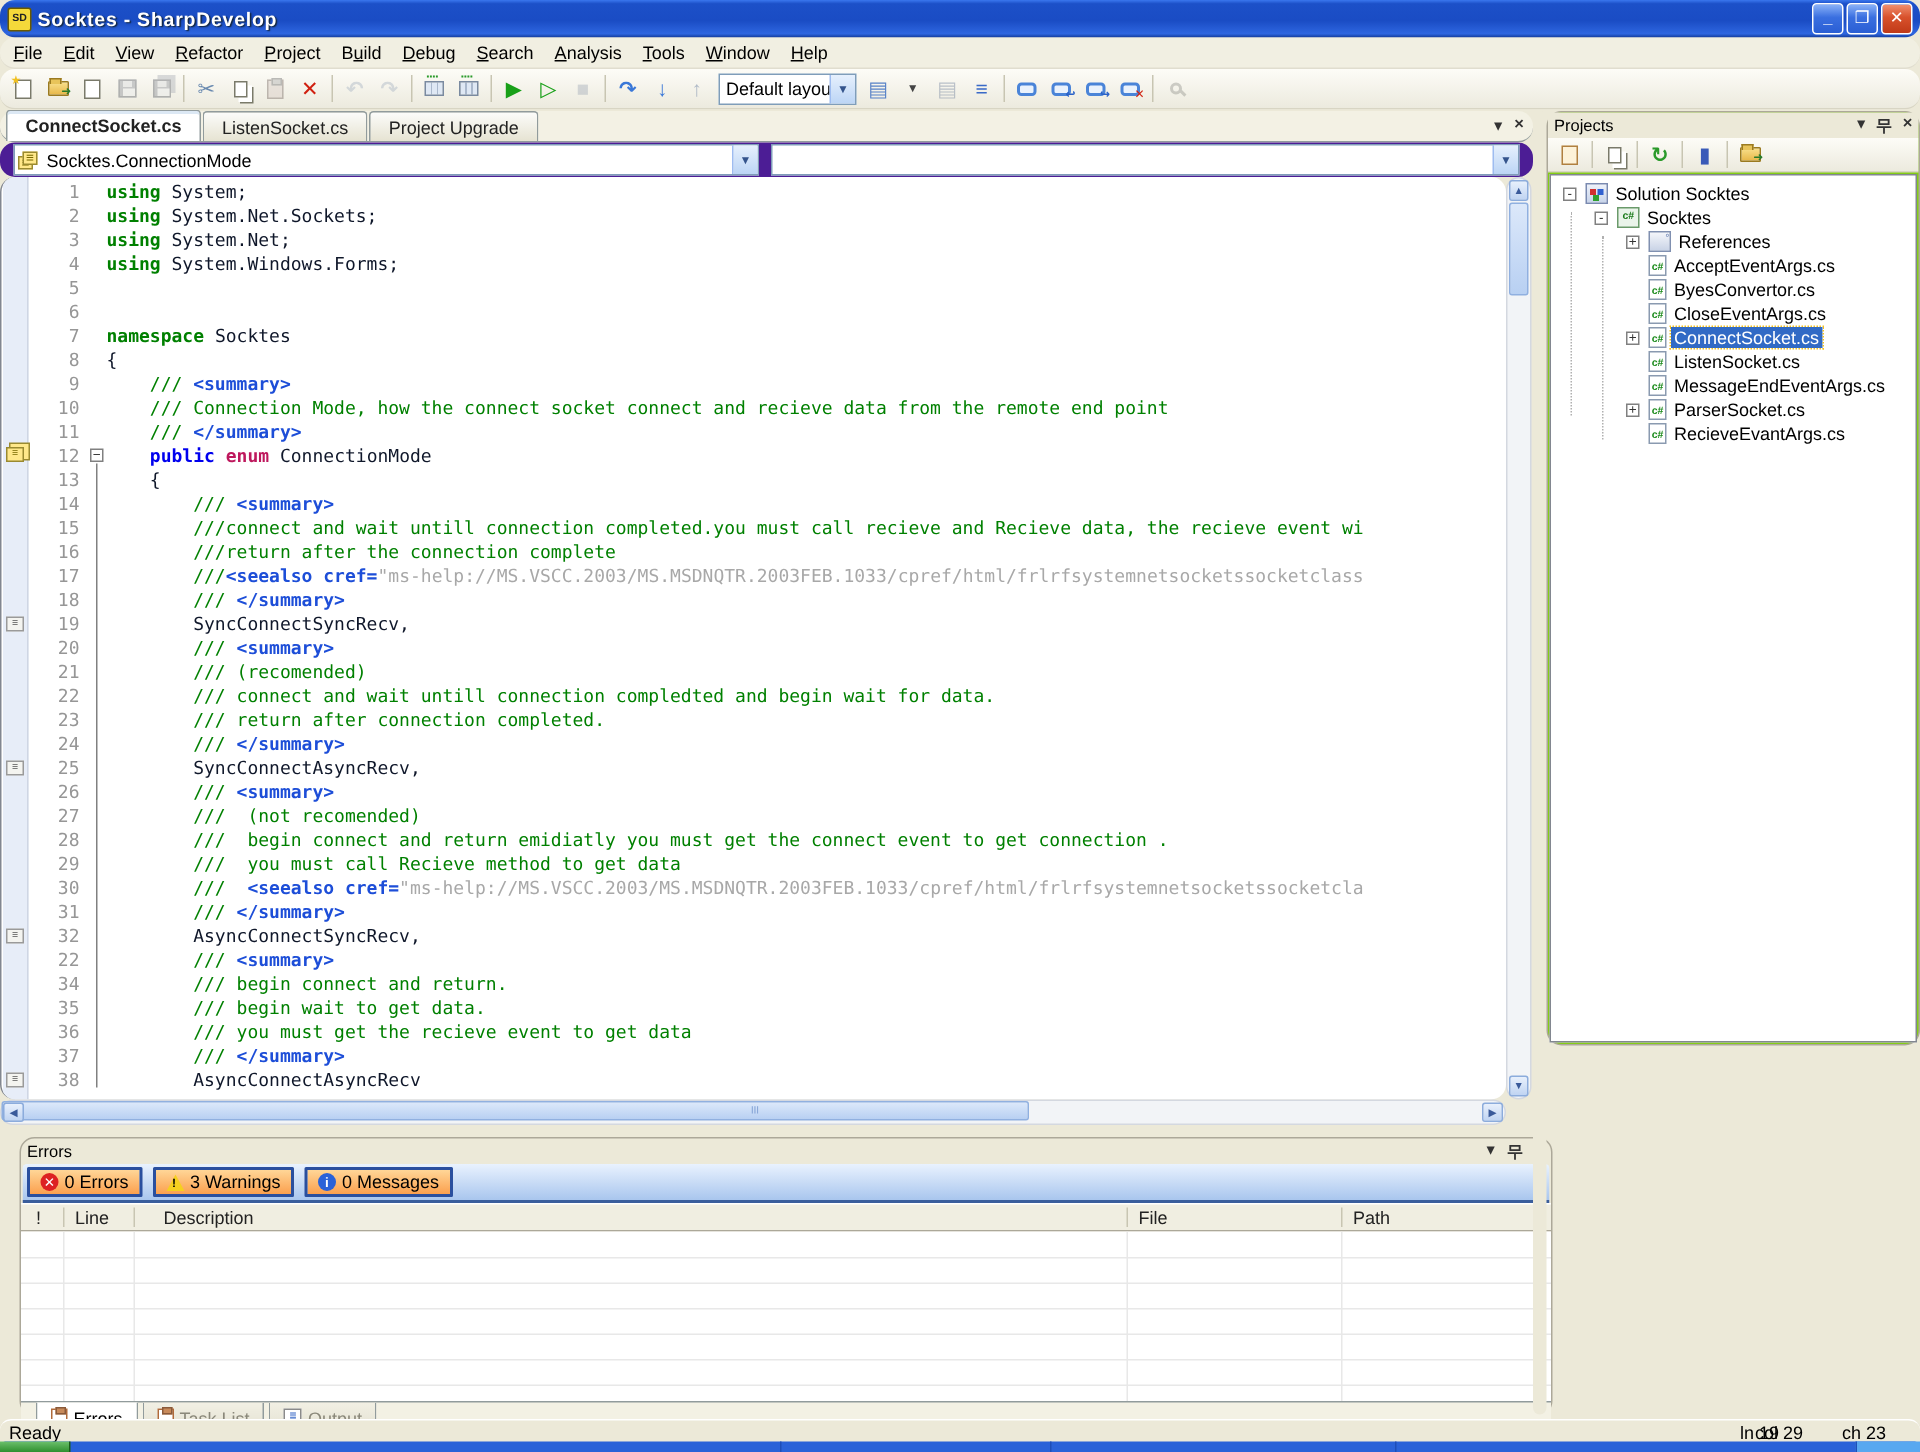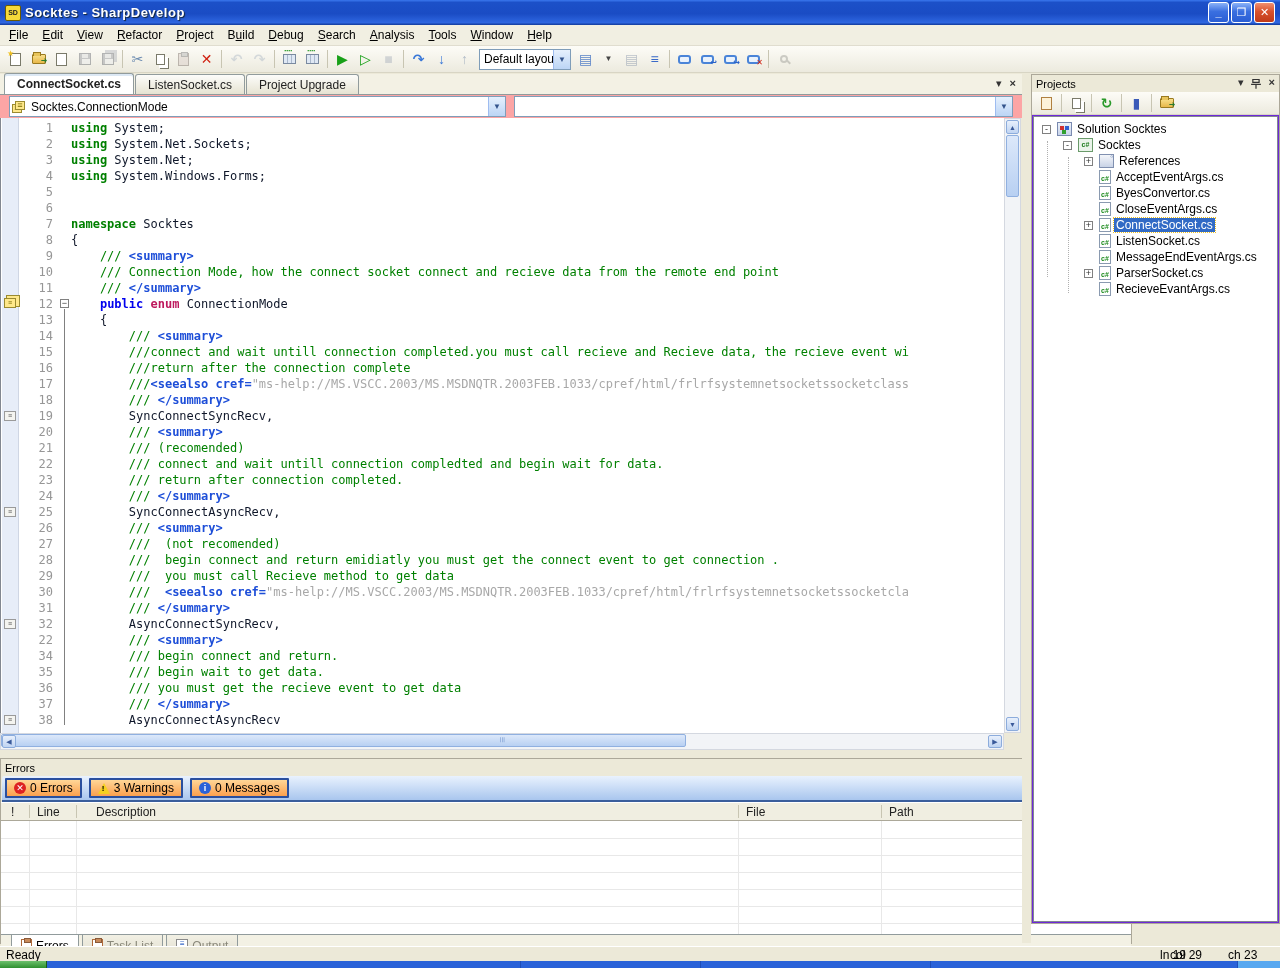--- a/index.html
+++ b/index.html
@@ -1,18 +1,18 @@
 <!DOCTYPE html>
 <html><head>
 <meta charset="utf-8">
 <style>
   * { margin:0; padding:0; box-sizing:border-box; }
   html,body { width:1280px; height:968px; overflow:hidden; }
   body { font-family:"Liberation Sans","DejaVu Sans",sans-serif; font-size:11px; background:#ece9d8; position:relative; color:#000; }
-  .abs { position:absolute; }
+  .abs { position:absolute;border-radius:10px; }
 
   
   #titlebar { left:0; top:0; width:1280px; height:25px;
     background:linear-gradient(180deg,#3a77ee 0%,#1c50c8 10%,#1a4cc4 55%,#2e66e0 90%,#123a9a 100%);
     display:flex; align-items:center; }
   #app-icon { width:16px; height:16px; margin:0 4px 0 5px; background:#f5d93a; border:1px solid #6a5a00; border-radius:2px;
     color:#222; font-size:7px; font-weight:bold; text-align:center; line-height:14px; }
   #title-text { color:#fff; font-weight:bold; font-size:13px; text-shadow:1px 1px 1px #123; letter-spacing:.5px; }
   .winbtns { margin-left:auto; display:flex; gap:2px; padding-right:5px; }
   .winbtn { width:21px; height:21px; border-radius:3px; border:1px solid #fff;
@@ -61,21 +61,21 @@
   .icfind::after { content:""; position:absolute; width:5px; height:2px; background:#9a9a8a; transform:rotate(45deg); right:-5px; bottom:-2px; }
 
   
   #tabstrip { left:0; top:74px; width:1022px; height:21px; background:#f3f1e4; border-bottom:1px solid #919b9c; display:flex; align-items:flex-end; padding-left:4px; }
   .dtab { height:20px; padding:3px 12px 0; font-size:12px; border:1px solid #919b9c; border-bottom:none;
     border-radius:3px 3px 0 0; background:linear-gradient(180deg,#fcfcfa,#e6e3d2); margin-right:1px; color:#222; }
   .dtab.active { background:#fff; font-weight:bold; height:21px; position:relative; z-index:2;
     box-shadow:inset 0 2px 0 #dce8f4; }
   #tabstrip-btns { margin-left:auto; padding:0 6px 4px 0; color:#333; font-size:11px; display:flex; gap:8px; font-weight:bold; }
 
-  #comborow { left:0; top:95px; width:1022px; height:23px; background:#fca5a5; display:flex; align-items:center; gap:8px; padding:0 9px; }
+  #comborow { left:0; top:95px; width:1022px; height:23px; background:#4c1d95; display:flex; align-items:center; gap:8px; padding:0 9px; }
   #type-combo { width:497px; }
   #member-combo { flex:1; }
   .ic-enum { width:13px; height:11px; position:relative; margin:0 2px; }
   .ic-enum::before, .ic-enum::after { content:"≡"; position:absolute; font-size:9px; line-height:7px; color:#7a6a00;
     background:#ffe88a; border:1px solid #9a8a30; width:8px; height:7px; text-align:center; }
   .ic-enum::before { left:0; top:3px; } .ic-enum::after { right:0; top:0; }
 
   #editor { left:0; top:118px; width:1004px; height:615px; background:#fff; border-left:1px solid #828790; overflow:hidden; }
   #iconbar { position:absolute; left:1px; top:0; width:17px; height:100%; background:#e7edf8; border-right:1px solid #cfd6e4; }
   #linenums { position:absolute; left:18px; top:2px; width:40px; font-family:"DejaVu Sans Mono",monospace; font-size:12px; color:#969696; text-align:right; }
@@ -101,21 +101,21 @@
     color:#3a5a9a; font-size:7px; display:flex; align-items:center; justify-content:center; }
   .sb-thumb { position:absolute; background:linear-gradient(180deg,#dce8fa,#b8d0f2); border:1px solid #90b0e0; border-radius:2px; }
   #vscroll { left:1004px; top:118px; width:17px; height:615px; background:#f2f4f7; border:1px solid #d4d8e0; }
   #hscroll { left:0; top:733px; width:1004px; height:17px; background:#f2f4f7; border:1px solid #d4d8e0; }
   #hthumb { left:17px; top:1px; width:685px; height:13px; background:linear-gradient(180deg,#dce8fa,#b8d0f2); border:1px solid #90b0e0; border-radius:2px; }
   #hthumb::after { content:"≡"; position:absolute; left:50%; top:0; transform:translateX(-50%) rotate(90deg); color:#8aa8d8; font-size:10px; line-height:12px;}
 
   #hsplit { left:0; top:750px; width:1022px; height:8px; background:#ece9d8; }
 
   
-  #errors { left:0; top:758px; width:1132px; height:186px; background:#ece9d8; border:1px solid #aca899; }
+  #errors { left:13px; top:758px; width:1022px; height:186px; background:#ece9d8; border:1px solid #aca899; }
   #errors-title { height:17px; display:flex; align-items:center; padding:0 4px; font-size:11px; }
   #errors-title .pbtns { margin-left:auto; display:flex; gap:8px; font-weight:bold; color:#333; font-size:11px; }
   #errors-band { height:26px; margin:0 1px; background:linear-gradient(180deg,#e9f2fe,#a9c6ee); border-bottom:2px solid #3a5e9c;
     border-radius:3px 3px 0 0; display:flex; align-items:center; padding-left:3px; gap:7px; }
   .err-btn { display:flex; align-items:center; gap:4px; height:20px; padding:0 7px;
     background:linear-gradient(180deg,#ffd697,#fba04e); border:2px solid #2a4f9e; border-radius:1px; font-size:12px; }
   .glyph-err { width:12px; height:12px; border-radius:50%; background:#d22; color:#fff; font-size:9px; font-weight:bold; text-align:center; line-height:12px; }
   .glyph-warn { width:0; height:0; border-left:6px solid transparent; border-right:6px solid transparent; border-bottom:11px solid #f5d020; position:relative; }
   .glyph-warn::after { content:"!"; position:absolute; left:-2px; top:1px; font-size:8px; font-weight:bold; color:#000; }
   .glyph-msg { width:12px; height:12px; border-radius:50%; background:#2a62d8; color:#fff; font-size:9px; font-weight:bold; text-align:center; line-height:12px; }
@@ -129,21 +129,21 @@
   .btab { display:flex; align-items:center; gap:4px; height:22px; padding:0 9px; border:1px solid #919b9c; border-top:none;
     border-radius:0 0 3px 3px; background:linear-gradient(180deg,#f2f0e4,#e2dfd0); color:#8a887a; font-size:12px; }
   .btab.active { background:#fff; color:#000; border-bottom:3px solid #f0a020; height:24px; }
   .icclipb { width:11px; height:13px; background:#fff; border:1px solid #b06a3a; position:relative; }
   .icclipb::before { content:""; position:absolute; left:2px; top:-2px; width:5px; height:3px; background:#c88a5a; border:1px solid #8a5a3a; }
   .icclipb .mk { position:absolute; right:-3px; bottom:-3px; font-size:8px; font-weight:bold; color:#d02010; }
   .icdoclines { width:12px; height:13px; background:#fff; border:1px solid #8a8a8a; color:#3a6ac8; font-size:8px; line-height:3px; padding-top:2px; text-align:center; }
 
   
   #vsplit { left:1022px; top:74px; width:9px; height:869px; background:#ece9d8; }
-  #projects { left:1031px; top:74px; width:249px; height:850px; background:#6d28d9; border:1px solid #aca899; display:flex; flex-direction:column; }
+  #projects { left:1031px; top:74px; width:249px; height:623px; background:#84cc16; border:1px solid #aca899; display:flex; flex-direction:column; }
   #projects-title { height:17px; display:flex; align-items:center; padding:0 4px; font-size:11px; background:#ece9d8; }
   #projects-title .pbtns { margin-left:auto; display:flex; gap:7px; font-weight:bold; color:#333; font-size:11px; }
   #projects-toolbar { height:23px; background:linear-gradient(180deg,#fdfcf7,#eceade); border-bottom:1px solid #d8d5c4;
     display:flex; align-items:center; padding-left:3px; }
   #projects-tree { flex:1; background:#fff; border:1px solid #828790; margin:1px; position:relative; overflow:hidden; font-size:12px; }
   .trow { position:absolute; height:16px; display:flex; align-items:center; }
   .texp { width:9px; height:9px; border:1px solid #808080; background:#fff; font-size:9px; line-height:7px; text-align:center; color:#333; margin-right:6px; flex:none; }
   .tlabel { padding:0 2px; white-space:nowrap; }
   .tlabel.sel { background:#316ac5; color:#fff; outline:1px dotted #f0c020; }
   .tico { width:15px; height:14px; margin-right:3px; flex:none; position:relative; }

